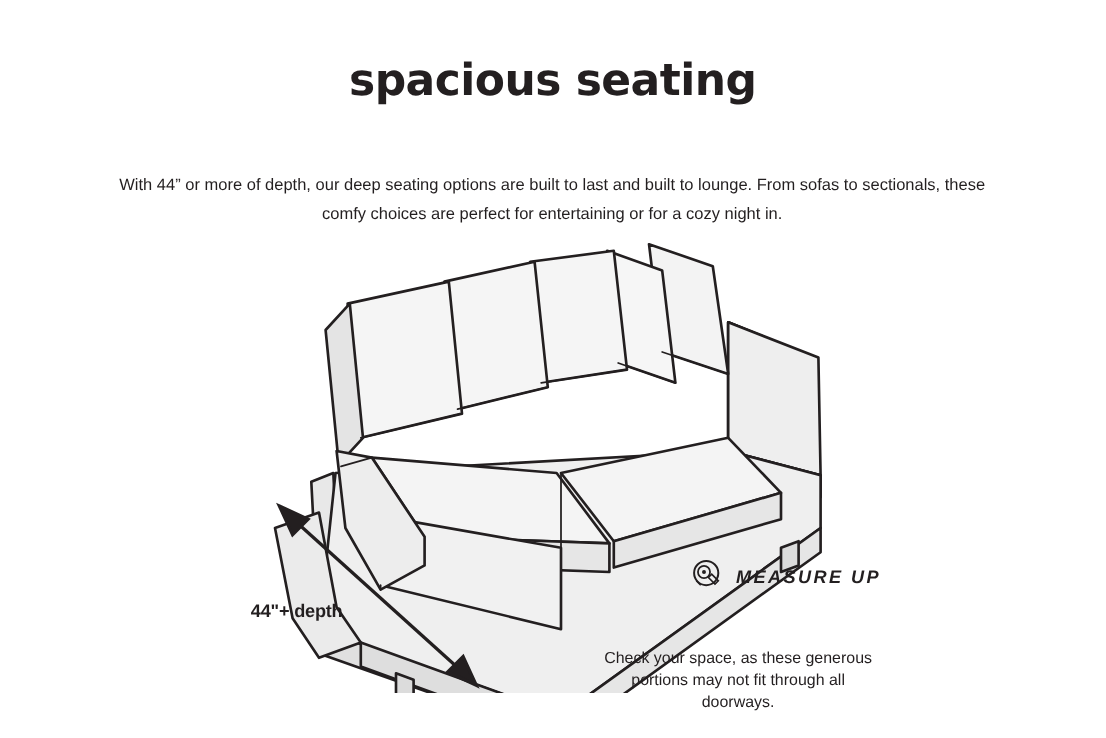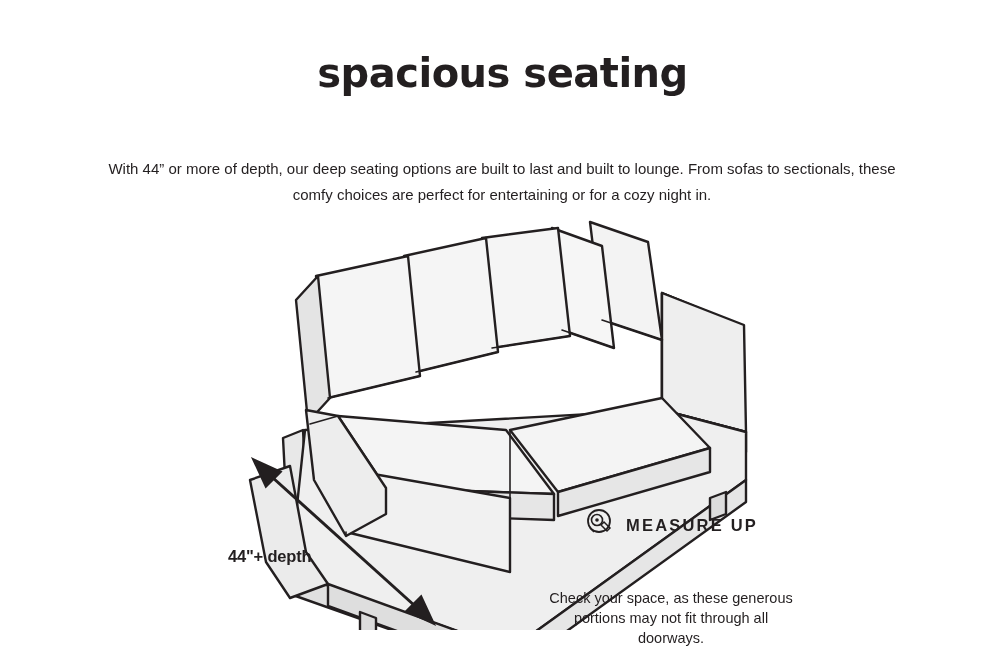--- a/index.html
+++ b/index.html
@@ -63,23 +63,24 @@
   .measure-block {
     position: absolute;
     right: 30px;
     top: 508px;
     width: 260px;
     text-align: center;
   }
   .measure-title-row {
     display: flex;
     align-items: center;
-    justify-content: center;
+    justify-content: flex-end;
     gap: 12px;
     margin-bottom: 10px;
+    font-style: italic;
   }
   .measure-title {
     font-size: 16.5px;
     font-weight: bold;
     letter-spacing: 2.2px;
     color: #231f20;
   }
   .measure-body {
     font-size: 14.5px;
     line-height: 20px;

